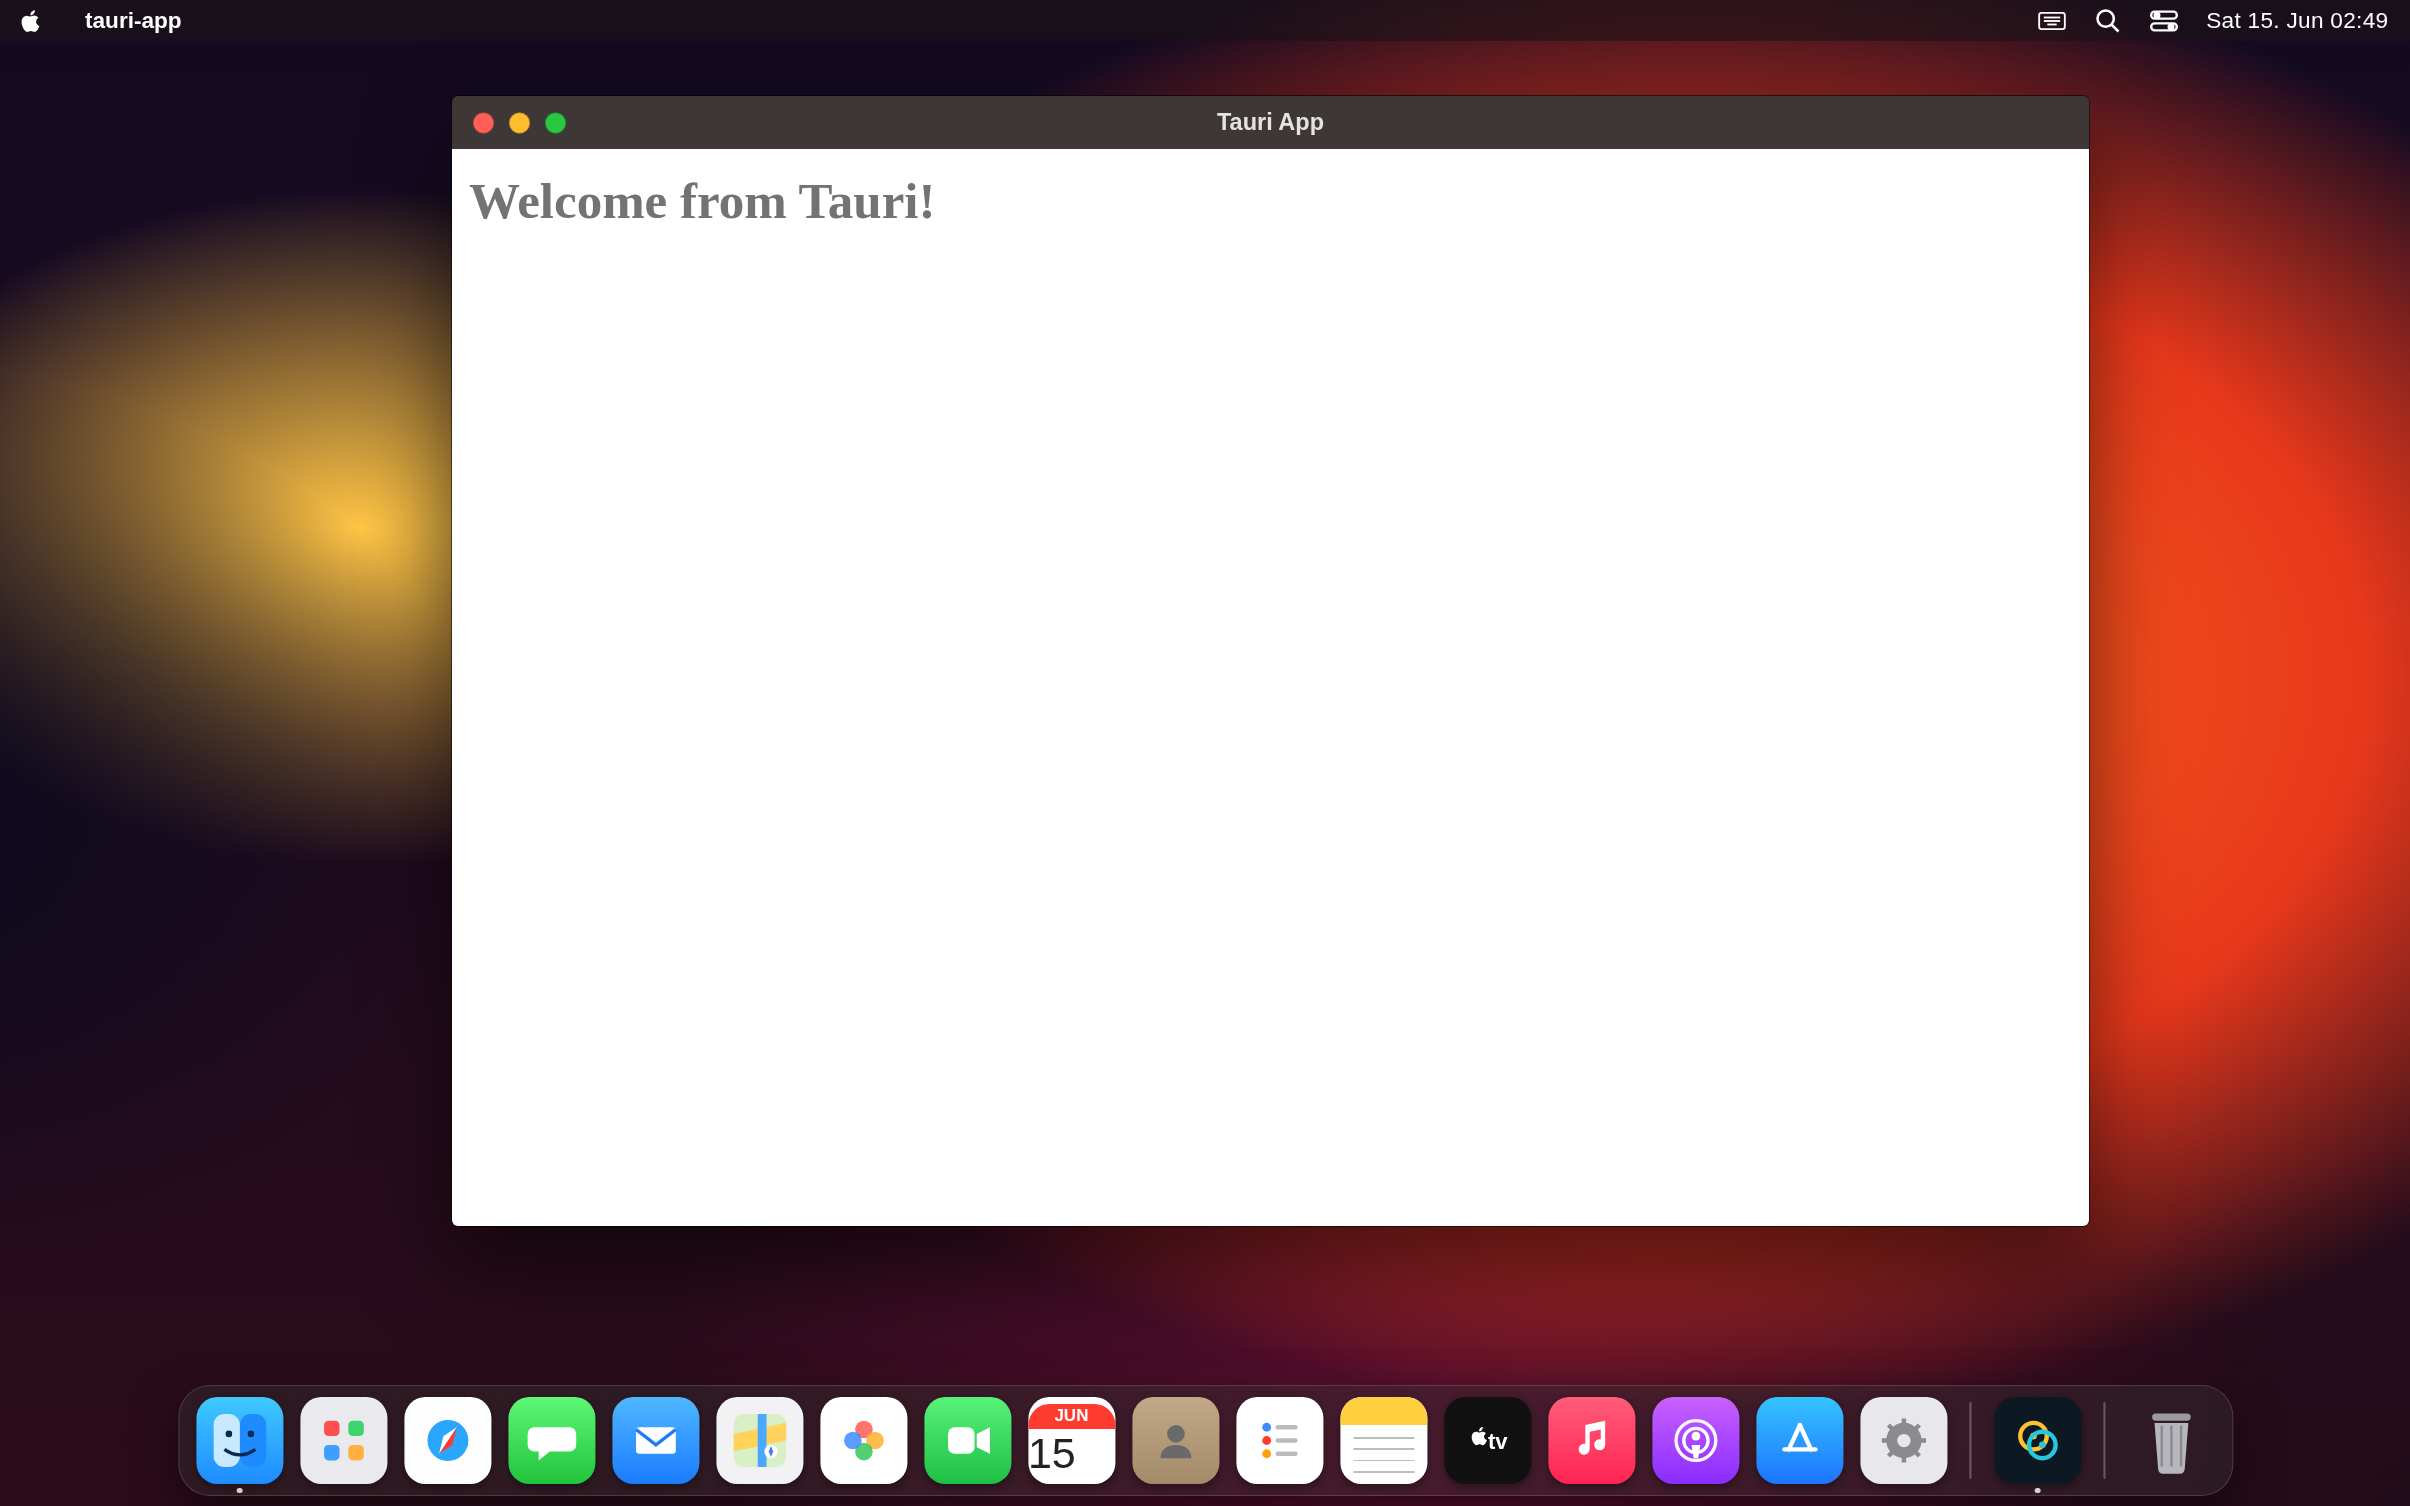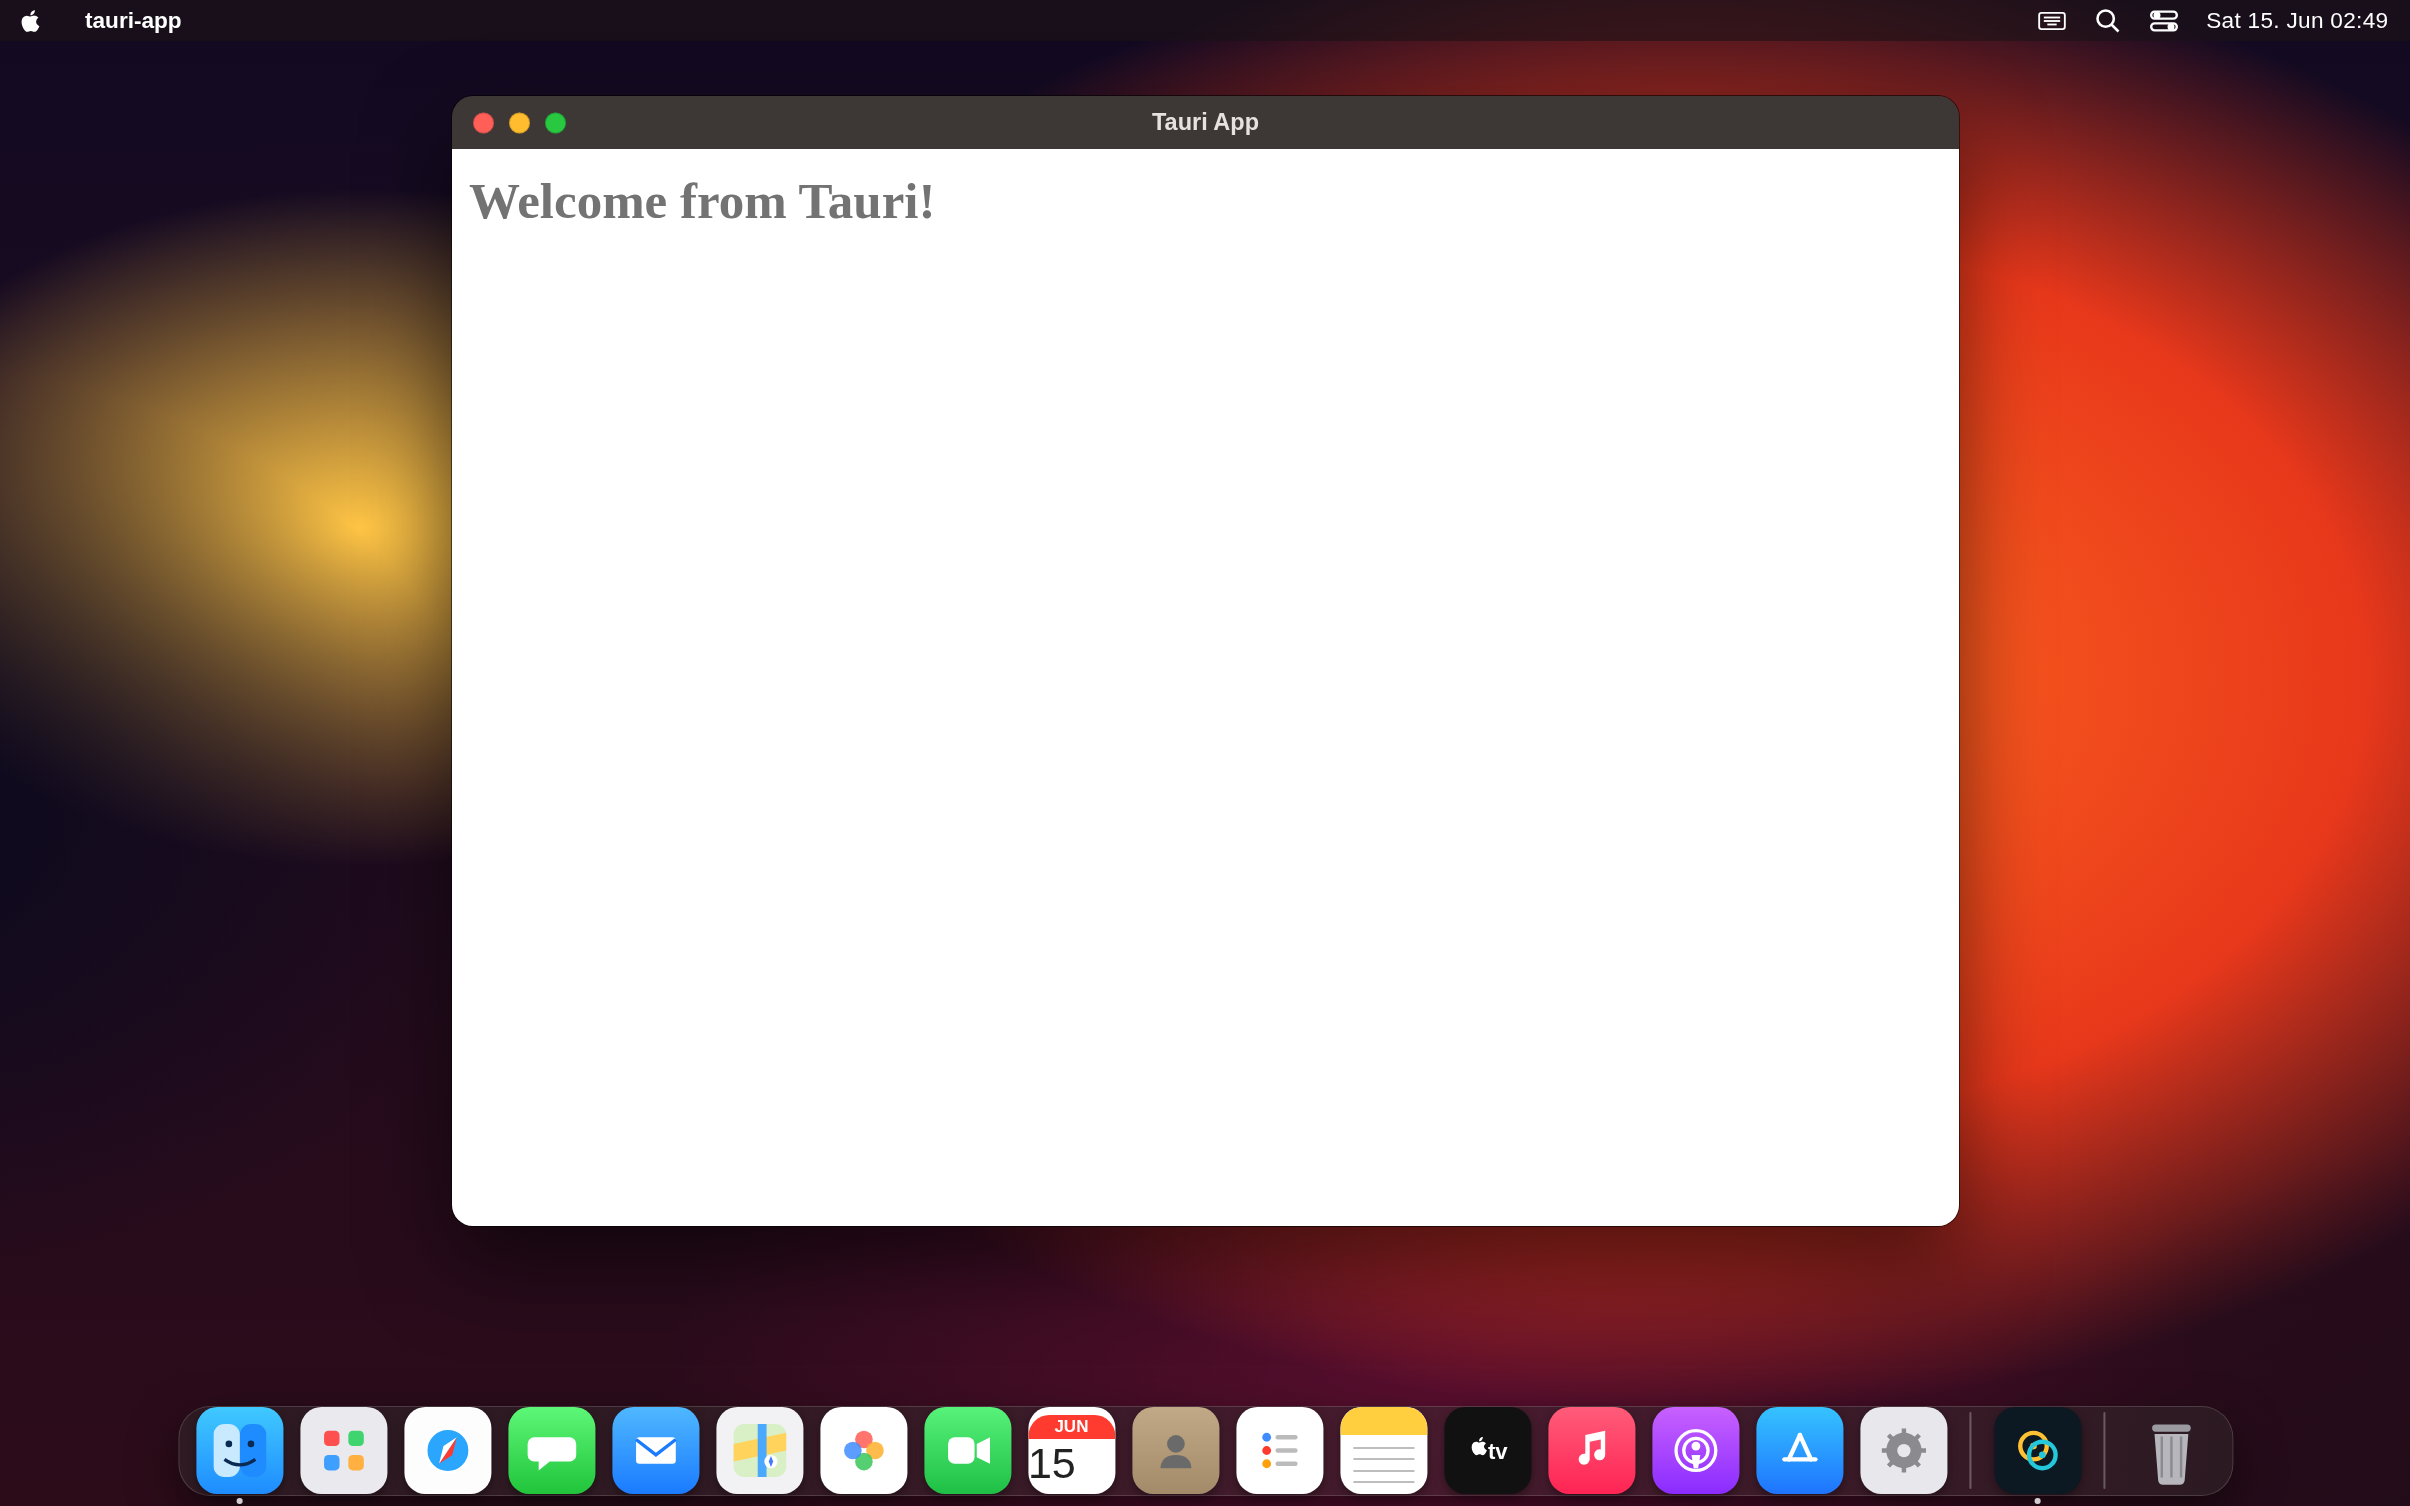--- a/index.html
+++ b/index.html
@@ -43,23 +43,23 @@
     .menubar .app-label { font-weight: 700; font-size: 22.6px; }
     .menubar .datetime { font-weight: 500; letter-spacing: 0.3px; }
     .menubar svg { width: 28px; height: 28px; display: block; }
     .menubar .icon-btn { display: flex; align-items: center; justify-content: center; }
 
     
     .window {
       position: absolute;
       left: 452px;
       top: 96px;
-      width: 1507px;
+      width: 1637px;
       height: 1130px;
-      border-radius: 21px;
+      border-radius: 6px;
       overflow: hidden;
       box-shadow: 0 38px 85px rgba(0,0,0,0.55), 0 0 0 0.9px rgba(0,0,0,0.6);
     }
     .titlebar {
       height: 53px;
       background: #3d3735;
       display: flex;
       align-items: center;
       position: relative;
     }
@@ -91,21 +91,21 @@
       font-weight: 700;
       font-size: 51px;
       color: #737373;
     }
 
     
     .dock {
       position: absolute;
       left: 50%; transform: translateX(-50%);
       bottom: 11.3px;
-      height: 90px;
+      height: 111px;
       padding: 9.4px 17px;
       background: rgba(50,44,46,0.45);
       border: 0.9px solid rgba(255,255,255,0.15);
       border-radius: 32px;
       display: flex;
       align-items: center;
       gap: 17px;
       box-shadow: 0 19px 47px rgba(0,0,0,0.5);
     }
     .dock .tile {

